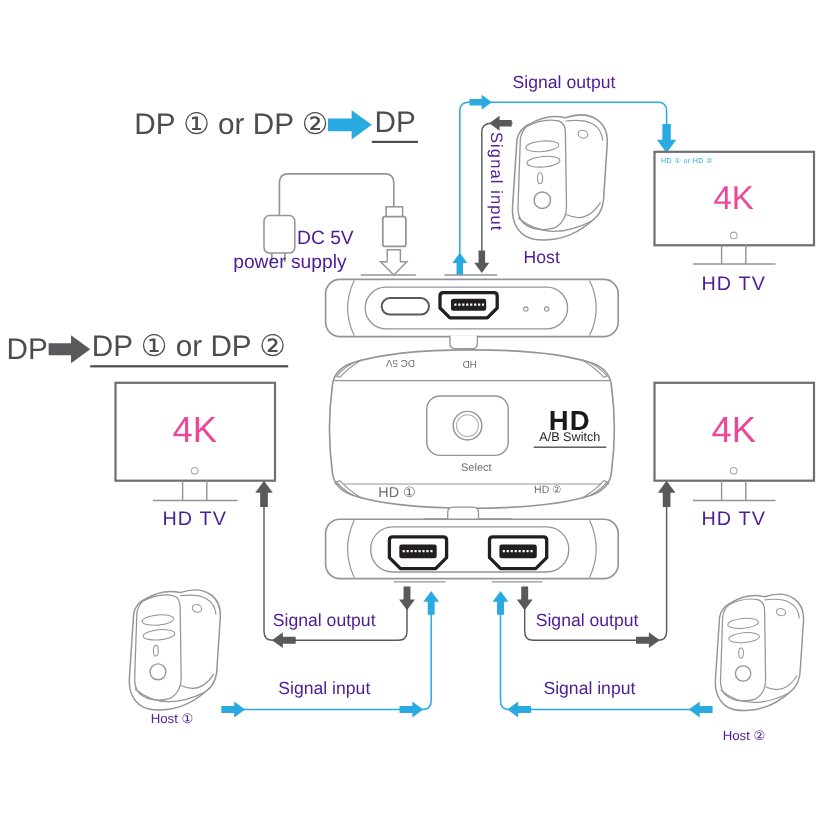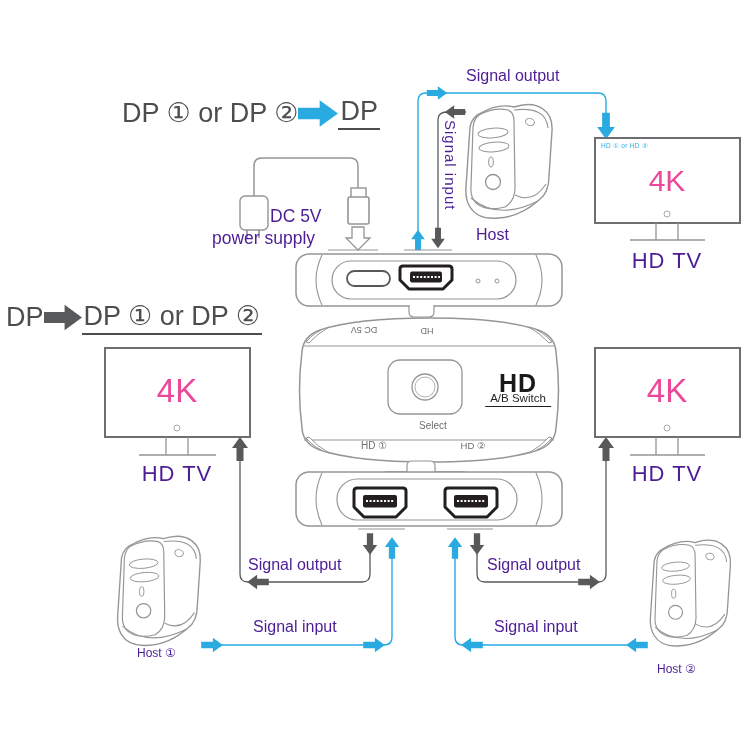--- a/index.html
+++ b/index.html
@@ -6,21 +6,21 @@
   #canvas{position:relative;width:750px;height:750px;background:#fff;overflow:hidden;
           font-family:"Liberation Sans","DejaVu Sans",sans-serif;color:#414042;}
   #art{position:absolute;left:0;top:0;width:750px;height:750px;}
   .lbl{position:absolute;color:#4c1d95;white-space:nowrap;}
   .legend{display:flex;align-items:center;font-size:27px;color:#4d4d4f;}
   .uline{border-bottom:2.5px solid #4d4d4f;padding:0 2px 1px 2px;}
   .sig{font-size:16px;}
   .vtext{writing-mode:vertical-rl;font-size:15px;letter-spacing:1px;}
   .tv4k{font-size:33px;color:#ec4899;transform:translate(-50%,-50%);}
   .tvnote{font-size:6.5px;color:#29abe2;letter-spacing:0.3px;}
-  .tvlabel{font-size:22px;transform:translateX(-50%);letter-spacing:1px;}
+  .tvlabel{font-size:18px;transform:translateX(-50%);letter-spacing:1px;}
   .hostlabel{font-size:12px;}
   .devsmall{font-size:9px;color:#6d6e71;transform:translateX(-50%);}
   .devsmall.flip{transform:translateX(-50%) rotate(180deg);}
   .logoHD{font-size:25px;font-weight:bold;color:#1a1a1a;letter-spacing:1px;transform:translateX(-50%);}
   .logoSub{font-size:11.5px;color:#231f20;transform:translateX(-50%);border-bottom:1.5px solid #231f20;padding:0 5px 2px 5px;}
   .ps{font-size:17.5px;}
 </style>
 </head>
 <body>
 
@@ -194,22 +194,22 @@
   <div class="lbl tv4k" style="left:177px;top:391px;">4K</div>
   <div class="lbl tvlabel" style="left:177px;top:461px;">HD TV</div>
   <div class="lbl tv4k" style="left:667px;top:391px;">4K</div>
   <div class="lbl tvlabel" style="left:667px;top:461px;">HD TV</div>
 
   <div class="lbl devsmall flip" style="left:364px;top:325px;">DC 5V</div>
   <div class="lbl devsmall flip" style="left:427px;top:326px;">HD</div>
   <div class="lbl devsmall" style="left:433px;top:420px;font-size:10px;">Select</div>
   <div class="lbl logoHD" style="left:518px;top:369px;">HD</div>
   <div class="lbl logoSub" style="left:518px;top:392px;">A/B Switch</div>
-  <div class="lbl devsmall" style="left:374px;top:440px;font-size:10px;">HD ①</div>
-  <div class="lbl devsmall" style="left:473px;top:440px;font-size:9.5px;">HD ②</div>
+  <div class="lbl devsmall" style="left:361px;top:440px;font-size:13px;">HD ①</div>
+  <div class="lbl devsmall" style="left:498px;top:440px;font-size:9.5px;">HD ②</div>
 
   <div class="lbl sig" style="left:248px;top:556px;">Signal output</div>
   <div class="lbl sig" style="left:253px;top:618px;">Signal input</div>
   <div class="lbl sig" style="left:487px;top:556px;">Signal output</div>
   <div class="lbl sig" style="left:494px;top:618px;">Signal input</div>
 
   <div class="lbl hostlabel" style="left:137px;top:646px;">Host ①</div>
   <div class="lbl hostlabel" style="left:657px;top:649px;margin-top:13px;">Host ②</div>
 
 </div>

